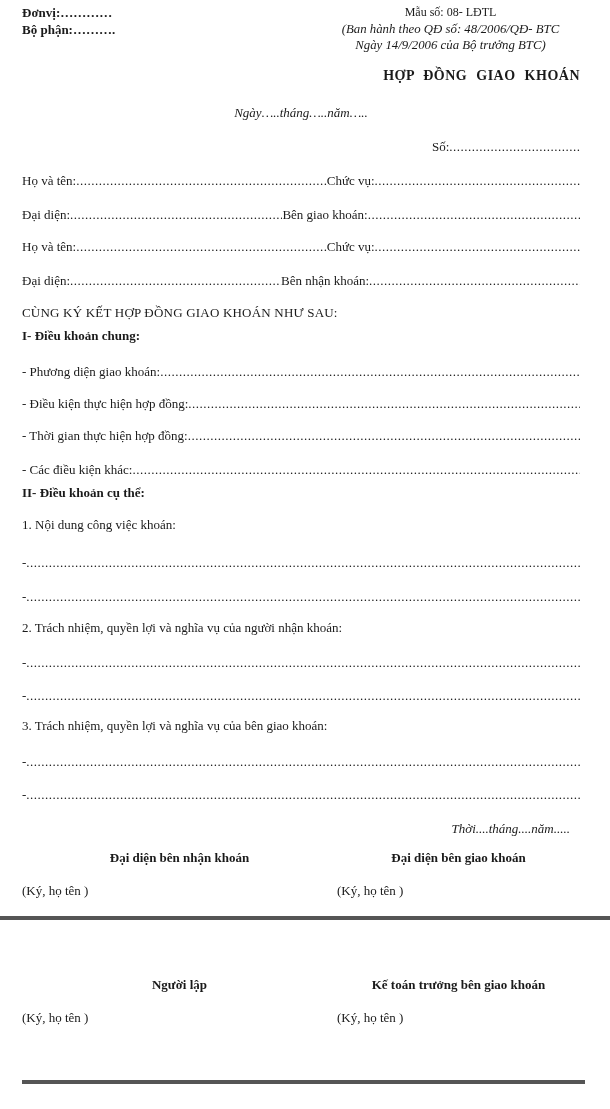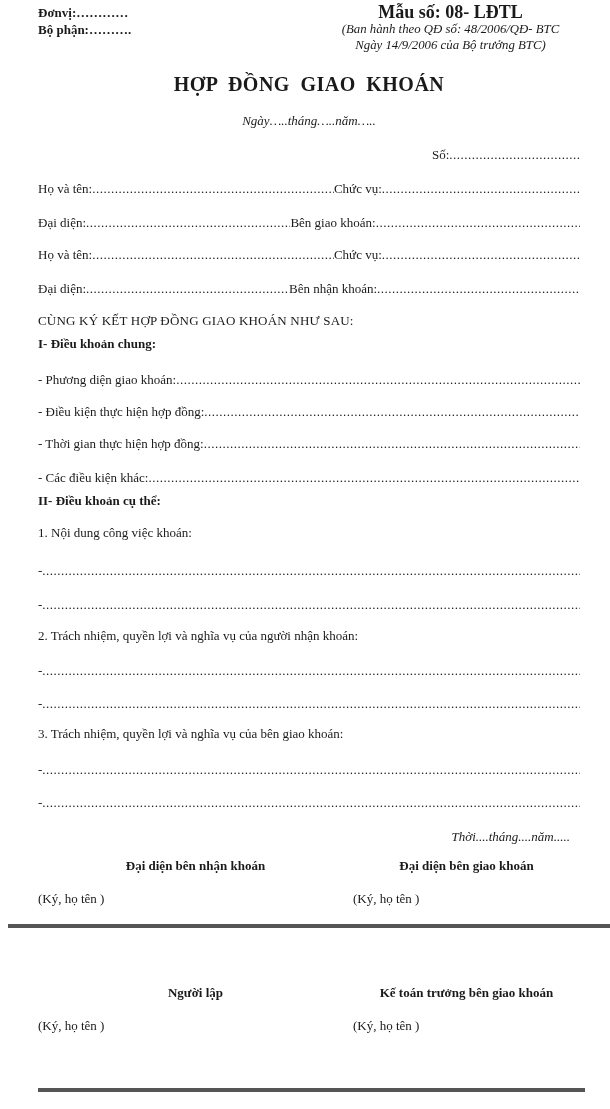--- a/index.html
+++ b/index.html
@@ -1,30 +1,30 @@
 <!DOCTYPE html>
 <html lang="vi"><head>
 <meta charset="utf-8">
 <style>
   html,body{margin:0;padding:0;background:#ffffff;}
   .page{
     width:610px;height:1109px;box-sizing:border-box;
-    padding:4px 30px 0 38px;overflow:hidden;position:relative;
+    padding:4px 30px 0 22px;overflow:hidden;position:relative;
     font-family:"Liberation Serif","DejaVu Serif",serif;
     font-size:13px;color:#1a1a1a;line-height:17px;
   }
   .head-row{display:flex;justify-content:space-between;align-items:flex-start;}
   .head-left{font-weight:bold;white-space:nowrap;}
   .head-left div{line-height:17px;}
   .head-right{width:295px;margin-right:-18px;text-align:center;}
-  .form-no{font-weight:bold;font-size:18px;line-height:17px;}
+  .form-no{font-weight:normal;font-size:12px;line-height:17px;}
   .issue{font-style:italic;font-size:12.8px;line-height:16px;}
   .title{
-    text-align:center;font-weight:bold;font-size:20px;line-height:24px;
-    margin:19px 0 0 0;word-spacing:5px;letter-spacing:.5px;
+    text-align:right;font-weight:bold;font-size:14px;line-height:24px;
+    margin:11px 0 0 0;word-spacing:5px;letter-spacing:.5px;
   }
   .date-line{text-align:center;font-style:italic;margin-top:16px;}
   .so-line{display:flex;margin-left:auto;width:148px;margin-top:17px;}
   .row{display:flex;margin-top:17px;}
   .row .lbl{white-space:nowrap;text-align:right;}
   .dots{overflow:hidden;white-space:nowrap;letter-spacing:.5px;flex:1 1 0;min-width:0;}
   .d-wide{flex:1.22 1 0;}
   .mt15{margin-top:15px;}
   .agree{margin-top:15px;letter-spacing:.2px;}
   .sec-head{font-weight:bold;margin-top:6px;}

